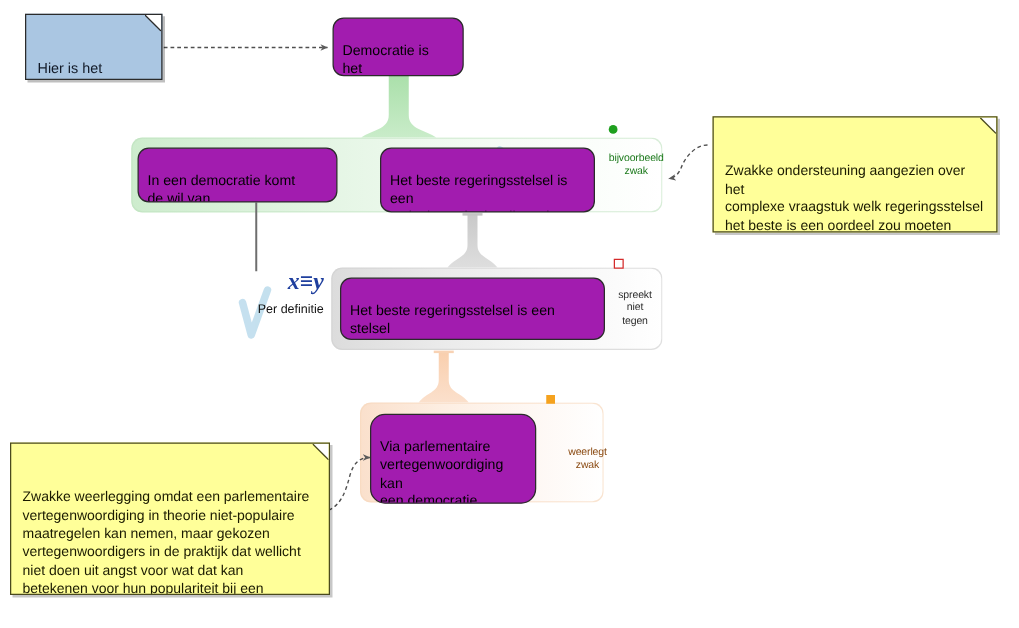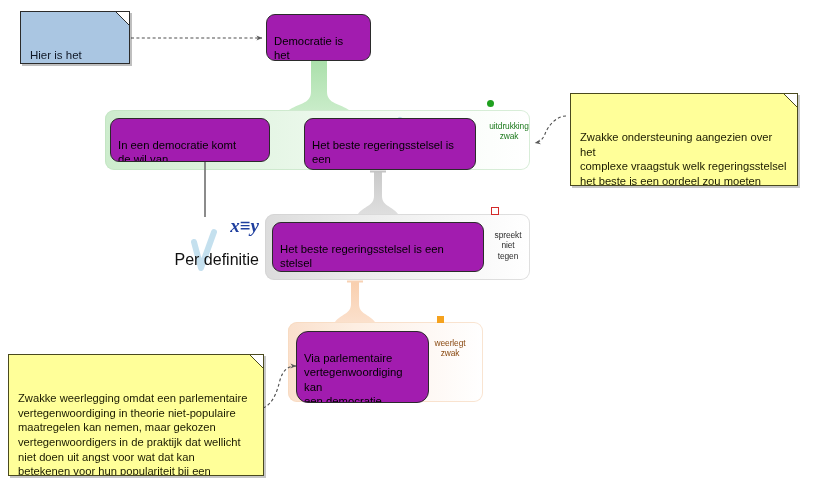--- a/index.html
+++ b/index.html
@@ -129,24 +129,24 @@
     font-family: "Liberation Serif", serif;
     font-weight: bold;
     font-style: italic;
     font-size: 19px;
     color: #1f3f9e;
     letter-spacing: 0px;
     line-height: 20px;
   }
   .defnode .deftitle {
     font-family: "Liberation Sans", sans-serif;
-    font-size: 16px;
+    font-size: 10px;
     color: #111;
     line-height: 13px;
-    margin-top: 17px;
+    margin-top: 5px;
   }
   .defnode .defbody {
     font-family: "Liberation Sans", sans-serif;
     font-size: 9.6px;
     color: #111;
     line-height: 11.2px;
     white-space: pre-line;
   }
 
   svg.layer {
@@ -260,30 +260,30 @@
 
   <div class="claim" style="left:296px; top:331px; width:133px; height:72px;border-radius:12px;">
     <span>Via parlementaire
 vertegenwoordiging kan
 een democratie
 dergelijke maatregelen
 nemen.</span>
   </div>
 
   <div class="dot" style="left:487px; top:100px;"></div>
-  <div class="band-label lbl-green" style="left:481px; top:121px; width:56px;">uitdrukking
+  <div class="band-label lbl-green" style="left:481px; top:121px; width:56px;">bijvoorbeeld
 zwak</div>
 
   <div class="sq-red" style="left:491px; top:207px;"></div>
   <div class="band-label lbl-grey" style="left:488px; top:230px; width:40px;">spreekt
 niet
 tegen</div>
 
   <div class="sq-orange" style="left:437px; top:316px;"></div>
-  <div class="band-label lbl-orange" style="left:428px; top:338px; width:44px;">weerlegt
+  <div class="band-label lbl-orange" style="left:428px; top:356px; width:44px;padding-left:20px;">weerlegt
 zwak</div>
 
   <div class="defnode" style="left:151px; top:216px;">
     <div class="xy">x≡y</div>
     <div class="deftitle">Per definitie</div>
   </div>
 
   <div class="note note-blue" style="left:20px; top:11px; width:110px; height:53px;">
     <svg class="fold" viewBox="0 0 13 13">
       <path d="M0,0 L13,13 L13,0 Z" fill="#ffffff"></path>

